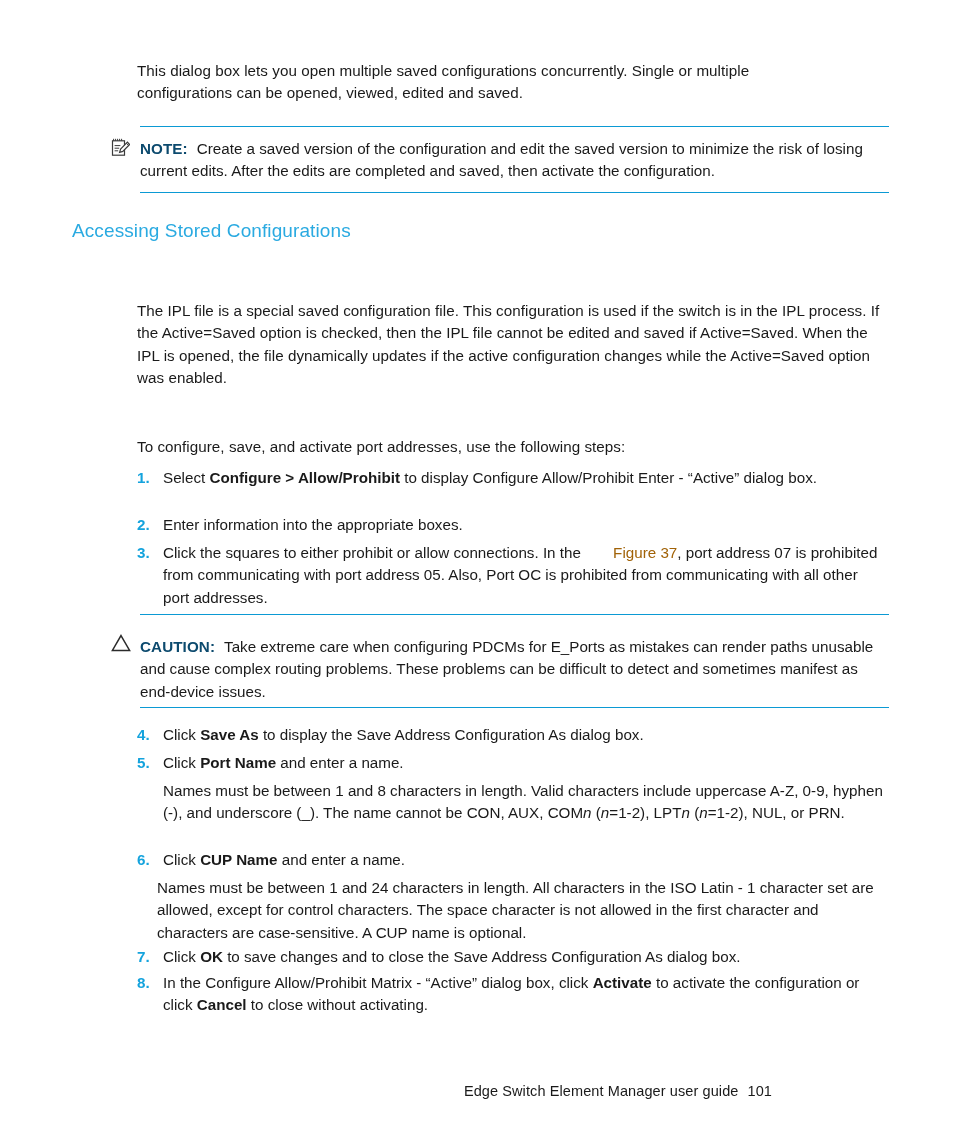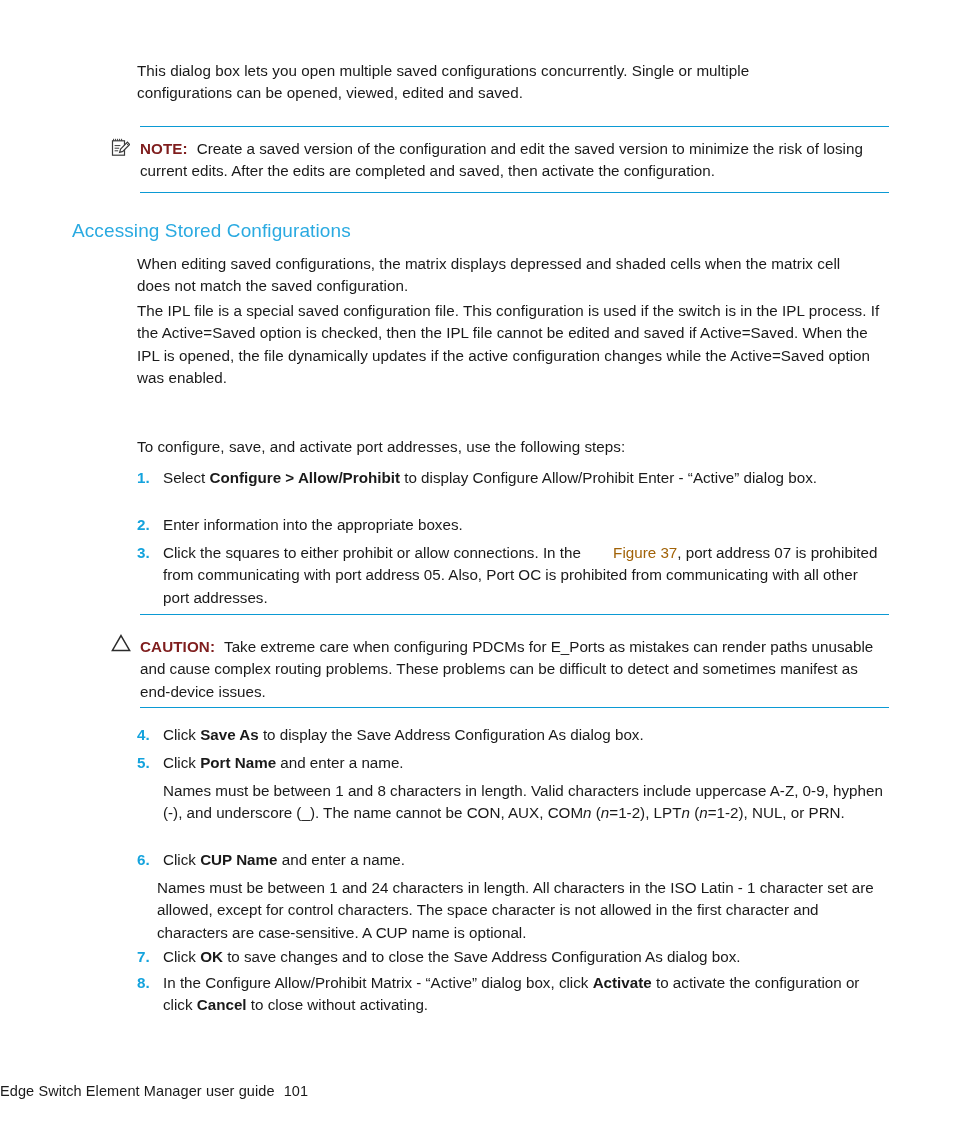--- a/index.html
+++ b/index.html
@@ -53,21 +53,21 @@
   }
 
   
   .admon {
     position: absolute;
     font-size: 15.2px;
     line-height: 22.3px;
     color: #1a1a1a;
   }
   .admon-label {
-    color: #7f1d1d;
+    color: #0c4a6e;
     font-weight: bold;
     letter-spacing: 0.1px;
   }
 
   .admon-icon {
     position: absolute;
     display: block;
   }
 
   
@@ -101,21 +101,21 @@
   b, .b { font-weight: bold; }
   i, .i { font-style: italic; }
   .link { color: #a16207; margin-left: 28px; }
 
   
   .footer {
     position: absolute;
     left: 0;
     top: 1083px;
     width: 772px;
-    text-align: left;
+    text-align: right;
     font-size: 14.5px;
     color: #1a1a1a;
     letter-spacing: 0.1px;
   }
   .footer .pg { margin-left: 9px; }
 </style>
 </head>
 <body>
 
 <div class="page">
@@ -135,21 +135,20 @@
   </span>
 
   <div class="admon" style="left:140px; top:138px; width:749px;">
     <span class="admon-label">NOTE:</span><span style="display:inline-block;width:9px;"></span><span>Create a saved version of the configuration and edit the saved version to minimize the risk of losing current edits. After the edits are completed and saved, then activate the configuration.</span>
   </div>
 
   <div class="rule" style="top:192px;"></div>
 
   <h2 class="heading" style="top:219px; margin:0;">Accessing Stored Configurations</h2>
 
-  <div class="body-text" style="left:137px; top:253px; width:722px;">When editing saved configurations, the matrix displays depressed and shaded cells when the matrix cell does not match the saved configuration.</div>
 
   <div class="body-text" style="left:137px; top:300px; width:750px;">The IPL file is a special saved configuration file. This configuration is used if the switch is in the IPL process. If the Active=Saved option is checked, then the IPL file cannot be edited and saved if Active=Saved. When the IPL is opened, the file dynamically updates if the active configuration changes while the Active=Saved option was enabled.</div>
 
 
   <div class="body-text" style="left:137px; top:436px; width:740px;">To configure, save, and activate port addresses, use the following steps:</div>
 
   <div class="li" style="left:137px; top:467px; width:750px;">
     <span class="li-num">1.</span>
     <span class="li-body"><span>Select </span><b>Configure &gt; Allow/Prohibit</b><span> to display Configure Allow/Prohibit Enter - “Active” dialog box.</span></span>
   </div>

